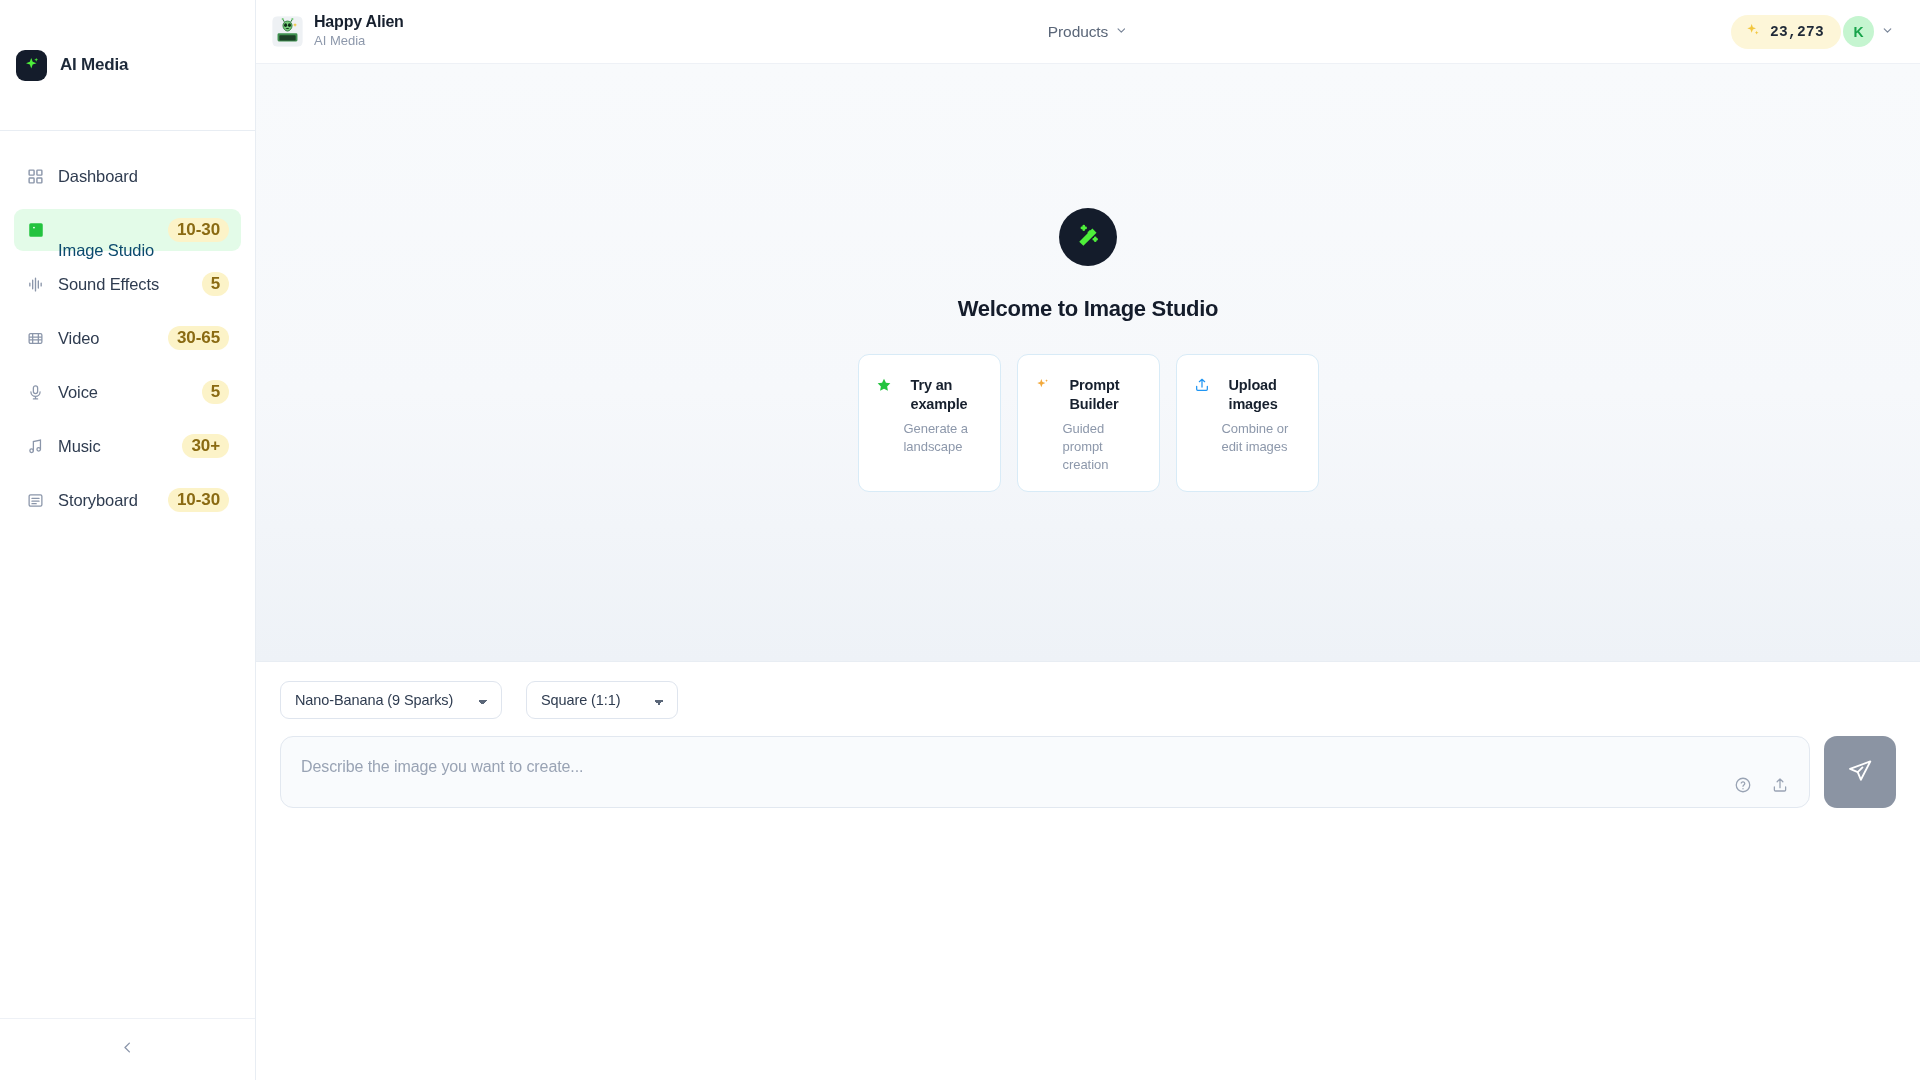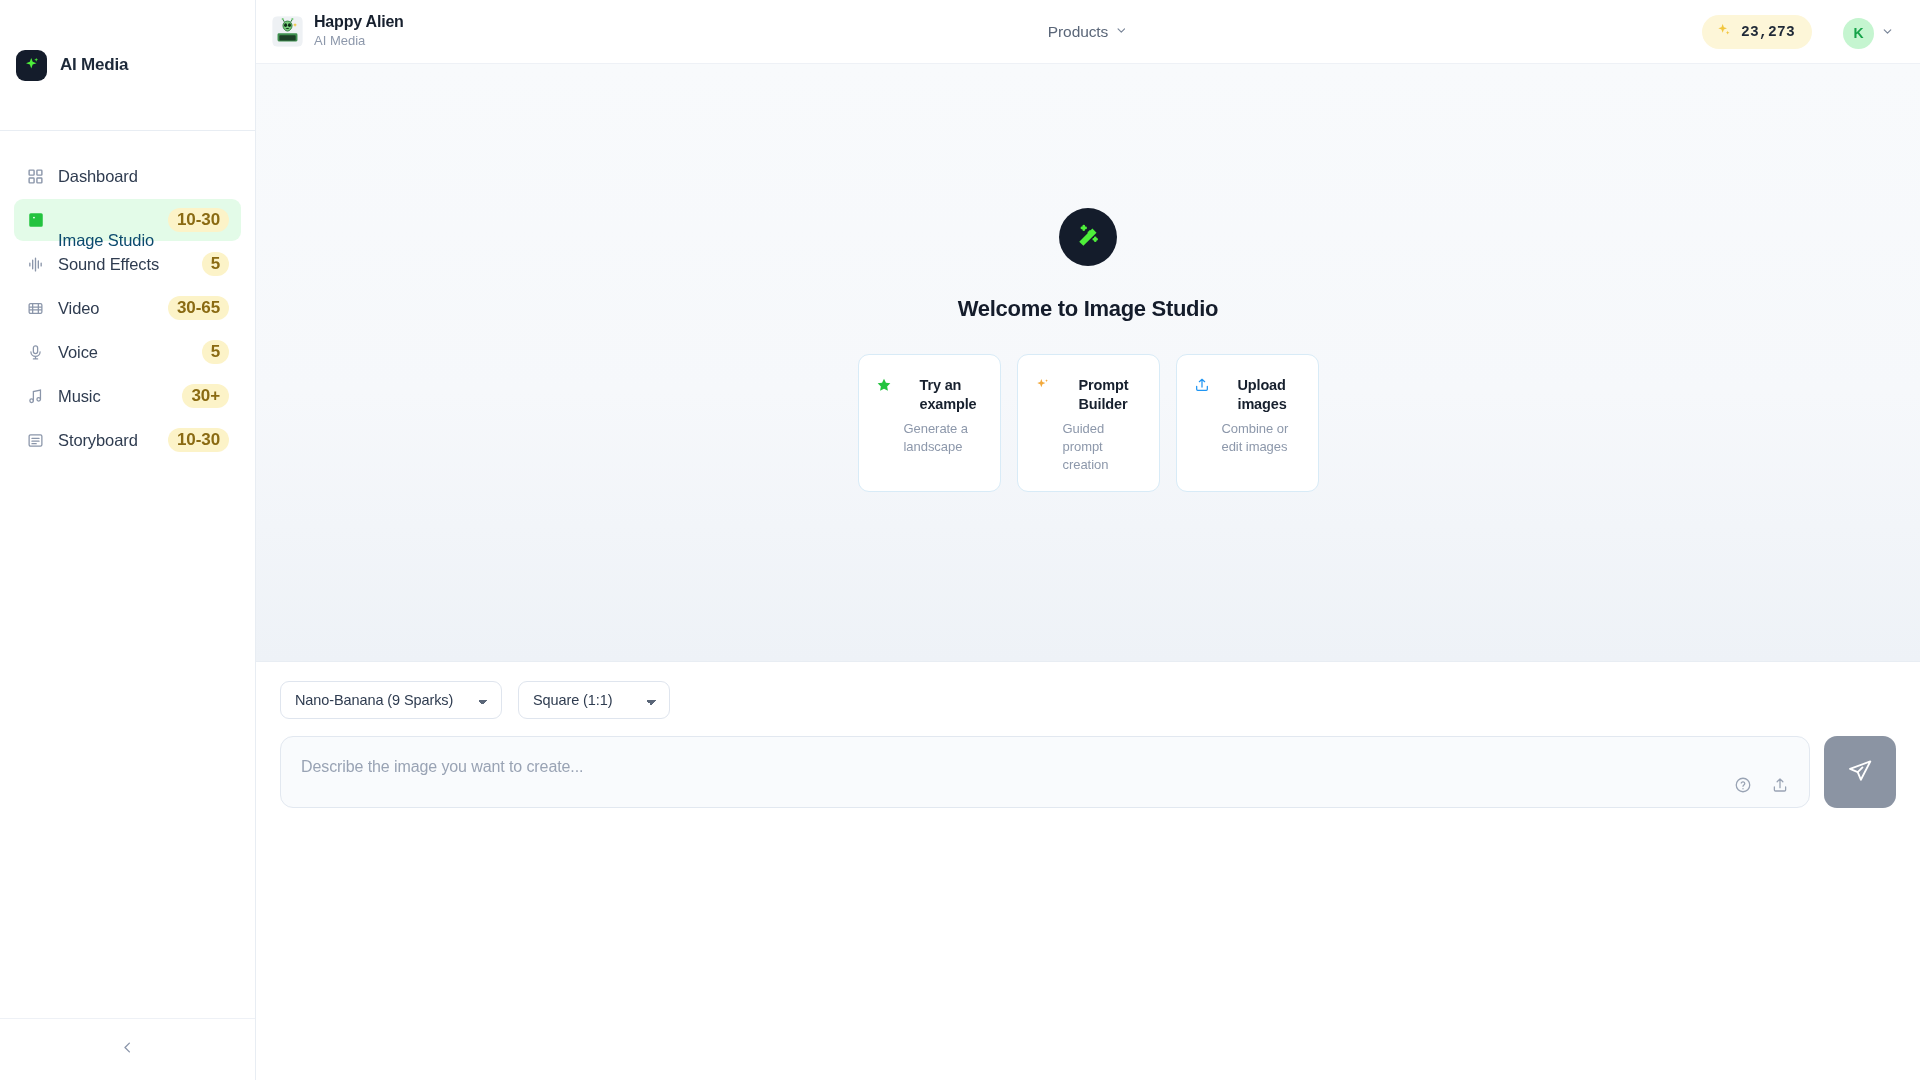--- a/index.html
+++ b/index.html
@@ -32,21 +32,21 @@
     display: flex; align-items: center; justify-content: center;
     flex: 0 0 31px;
   }
   .brand-name {
     font-size: 17px; font-weight: 700; color: #1d2939; letter-spacing: -0.2px;
   }
   .nav-sep {
     height: 1px; background: #e8edf3; width: 100%;
     position: absolute; top: 130px; left: 0;
   }
-  .nav { padding: 25px 14px 0 14px; display: flex; flex-direction: column; gap: 2px; }
+  .nav { padding: 25px 14px 0 14px; display: flex; flex-direction: column; gap: 12px; }
   .nav-item {
     display: flex; align-items: center; gap: 13px;
     height: 42px; padding: 0 12px;
     border-radius: 9px; cursor: pointer;
     position: relative;
   }
   .nav-item .nav-ico { width: 19px; height: 19px; flex: 0 0 19px; display:flex; align-items:center; justify-content:center; color: #8b96aa; }
   .nav-item .nav-label {
     font-size: 16.5px; color: #2f3c50; letter-spacing: -0.1px; white-space: nowrap;
   }
@@ -90,21 +90,21 @@
     display:flex; align-items:center; justify-content:center;
     flex: 0 0 31px; overflow: hidden;
   }
   .tb-title { font-size: 16px; font-weight: 700; color: #17202e; line-height: 1.15; letter-spacing: -0.2px; }
   .tb-sub { font-size: 13px; color: #8d98ab; line-height: 1.3; margin-top: 1px; }
   .tb-center {
     position: absolute; left: 50%; transform: translateX(-50%);
     display: flex; align-items: center; gap: 7px; cursor: pointer;
   }
   .tb-center span { font-size: 15.5px; color: #5a6678; letter-spacing: -0.1px; }
-  .tb-right { margin-left: auto; display: flex; align-items: flex-end; gap: 31px; }
+  .tb-right { margin-left: auto; display: flex; align-items: center; gap: 2px; }
   .credits {
     display: flex; align-items: center; gap: 9px;
     background: #fdf6d8; border-radius: 999px;
     padding: 7px 17px 7px 14px; cursor: pointer;
   }
   .credits-num {
     font-family: "Liberation Mono", monospace;
     font-size: 14.5px; font-weight: 700; color: #1f2937; letter-spacing: 0.3px;
   }
   .avatar-wrap { display: flex; align-items: center; gap: 7px; cursor: pointer; }
@@ -141,38 +141,38 @@
   .cards {
     margin-top: 32px; display: flex; gap: 16px; justify-content: center;
   }
   .card {
     width: 143px; min-height: 126px;
     background: #ffffff; border: 1px solid #d8ebf7;
     border-radius: 11px; padding: 21px 17px 17px 17px;
     text-align: left; cursor: pointer;
     display: flex; flex-direction: column;
   }
-  .card-head { display: flex; align-items: flex-start; gap: 27px; }
+  .card-head { display: flex; align-items: flex-start; gap: 18px; }
   .card-ico { width: 17px; flex: 0 0 17px; display:flex; align-items:center; justify-content:center; margin-top:1px; }
   .card-title {
     font-size: 14.5px; font-weight: 700; color: #17202e;
     line-height: 1.28; letter-spacing: -0.15px;
   }
   .card-desc {
     font-size: 13px; color: #8d98ab; line-height: 1.38;
     margin-top: 7px; margin-left: 28px; letter-spacing: -0.05px;
   }
 
   
   .composer {
     flex: 0 0 auto; background: #ffffff;
     border-top: 1px solid #e8edf3;
     padding: 19px 24px 24px 24px;
   }
-  .composer-controls { display: flex; gap: 16px; margin-bottom: 17px; }
+  .composer-controls { display: flex; gap: 24px; margin-bottom: 17px; }
   .select {
     appearance: none; -webkit-appearance: none;
     border: 1px solid #dfe5ee; border-radius: 9px;
     background: #ffffff;
     font-family: "Liberation Sans", sans-serif;
     font-size: 14.5px; color: #2f3c50; letter-spacing: -0.1px;
     padding: 10px 34px 10px 14px; cursor: pointer; outline: none;
     background-image:
       linear-gradient(45deg, transparent 50%, #5a6678 50%),
       linear-gradient(135deg, #5a6678 50%, transparent 50%);

